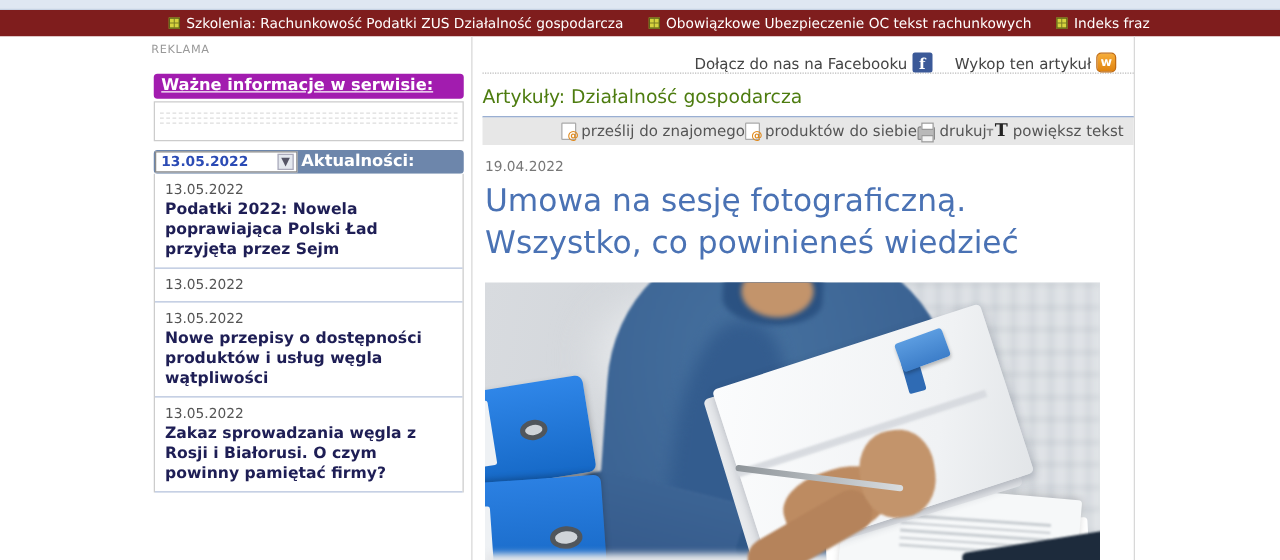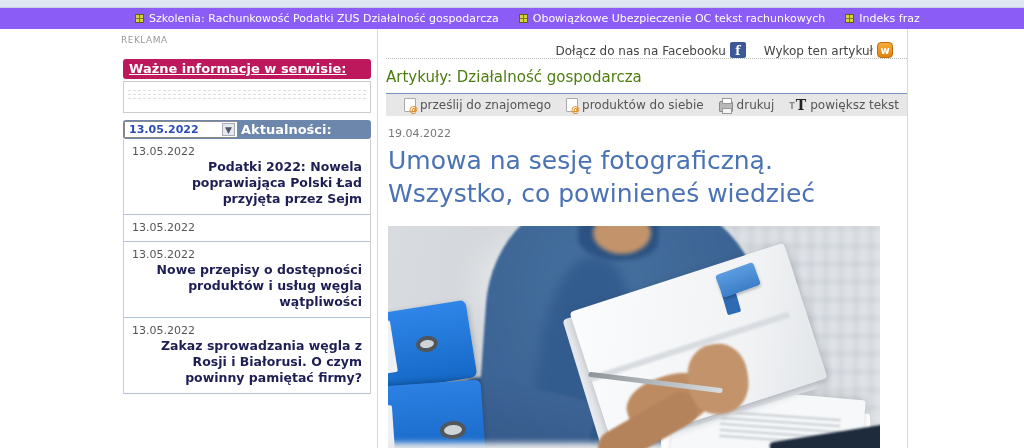--- a/index.html
+++ b/index.html
@@ -1,65 +1,65 @@
 <!DOCTYPE html>
 <html lang="pl"><head>
 <meta charset="utf-8">
 <style>
   * { margin:0; padding:0; box-sizing:border-box; }
   body { font-family:"DejaVu Sans","Liberation Sans",sans-serif; background:#fff; }
   .screen { position:relative; width:1024px; height:448px; overflow:hidden; background:#fff; }
 
   
   .top-strip { height:8px; background:#dfe7f2; border-bottom:1px solid #c7d3e4; }
-  .navbar { height:21px; background:#8b5cf6; display:flex; align-items:center; gap:20px; padding-left:135px; }
+  .navbar { height:21px; background:#7f1d1d; display:flex; align-items:center; gap:20px; padding-left:135px; }
   .nav-item { display:flex; align-items:center; gap:5px; color:#fff; font-size:11px; cursor:pointer; white-space:nowrap; }
   .grid-ico { width:9px; height:9px; background:#d6d33e; border:1px solid #5e6118; flex:0 0 auto;
     background-image:linear-gradient(#7a7d22 1px, transparent 1px),linear-gradient(90deg,#7a7d22 1px, transparent 1px);
     background-size:4px 4px; background-position:-1px -1px; }
 
   
   .page { display:flex; margin-left:115px; height:419px; }
   .sidebar { width:263px; border-right:1px solid #d8d8d8; padding:0 6px 0 4px; flex:0 0 auto; }
   .main { width:530px; border-right:1px solid #d8d8d8; padding-left:8px; flex:0 0 auto; }
 
   
   .search-row { display:flex; align-items:center; gap:6px; padding:9px 2px 9px 10px; border-bottom:1px solid #ddd; }
   .search-label { font-size:13px; font-weight:bold; color:#111; }
   .search-input { width:172px; height:19px; border:1px solid #bd8a4c; border-radius:2px; font-size:12px; padding:0 4px; color:#333; }
   .search-btn { width:21px; height:19px; border:1px solid #b5681f; border-radius:3px; color:#fff; font-size:12px; font-weight:bold;
     background:linear-gradient(#f2a644,#dd831f); display:flex; align-items:center; justify-content:center; cursor:pointer; }
   .reklama { font-size:9px; color:#999; letter-spacing:.5px; padding:6px 0 6px 2px; }
-  .side-header { margin:8px 0 0 4px; background:#be185d; color:#fff; font-size:13px; font-weight:bold;
+  .side-header { margin:8px 0 0 4px; background:#a21caf; color:#fff; font-size:13px; font-weight:bold;
     padding:2px 6px 3px; border-radius:3px; }
   .side-header .u { text-decoration:underline; }
   .info-box { margin:2px 0 0 4px; height:32px; background:#fff; border:1px solid #ccc; padding:5px 3px 0; }
   .info-box .dashline { border-top:1px dashed #ddd; margin:3px 1px; height:0; }
   .akt-row { margin:7px 0 0 4px; background:#6d86ab; border-radius:3px; display:flex; align-items:center; height:19px; }
   .date-select { width:114px; height:17px; margin-left:1px; background:#fff; border:1px solid #8a8a8a; display:flex;
     align-items:center; justify-content:space-between; padding:0 2px 0 4px; cursor:pointer; }
   .date-select .val { font-size:11px; font-weight:bold; color:#2b4bb5; }
   .date-select .chev { font-size:9px; color:#556; background:#e4e8ef; border:1px solid #aab; width:13px; height:13px;
     display:flex; align-items:center; justify-content:center; }
   .akt-label { color:#fff; font-size:13px; font-weight:bold; padding-left:3px; }
   .news-list { margin-left:4px; background:#fff; border-left:1px solid #ccc; border-right:1px solid #ccc; }
   .news-item { padding:6px 8px 7px; border-bottom:1px solid #b4c1dc; cursor:pointer; }
   .news-date { font-size:11px; color:#555; }
-  .news-title { font-size:12.5px; font-weight:bold; color:#1e1e55; line-height:1.28; margin-top:1px;text-align:right; }
+  .news-title { font-size:12.5px; font-weight:bold; color:#1e1e55; line-height:1.28; margin-top:1px; }
 
   
   .social-row { height:30px; display:flex; align-items:flex-end; justify-content:flex-end; gap:4px; padding-right:14px;
     border-bottom:1px dotted #bbb; font-size:12px; color:#444; }
   .fb-ico { width:16px; height:16px; background:#3b5998; border-radius:2px; color:#fff; font-weight:bold; font-size:12px;
     display:flex; align-items:flex-end; justify-content:center; line-height:1.1; cursor:pointer; font-family:"DejaVu Serif",serif; }
   .wk-ico { width:16px; height:16px; background:linear-gradient(#f6ad3a,#e0830f); border:1px solid #c06a10; border-radius:4px;
     color:#fff; font-weight:bold; font-size:10px; display:flex; align-items:center; justify-content:center; cursor:pointer; }
   .social-gap { width:10px; }
   .breadcrumb { font-size:15px; color:#4d7c0f; padding:9px 0 7px 0; border-bottom:1px solid #7a95c4; cursor:pointer; }
-  .toolbar { background:#e7e7e7; height:22px; display:flex; align-items:center; justify-content:flex-end; gap:15px; padding-right:8px; }
+  .toolbar { background:#e7e7e7; height:22px; display:flex; align-items:center; justify-content:flex-end; padding-right:8px; }
   .tool-item { display:flex; align-items:center; gap:4px; font-size:12px; color:#555; cursor:pointer; white-space:nowrap; }
   .ico-mail { width:12px; height:14px; background:#fff; border:1px solid #aaa; border-radius:1px; position:relative; }
   .ico-mail::after { content:"@"; position:absolute; right:-3px; bottom:-3px; font-size:9px; font-weight:bold; color:#e08a1d; }
   .ico-print { width:14px; height:11px; position:relative; background:#b9b9b9; border:1px solid #8a8a8a; border-radius:2px 2px 1px 1px; margin-top:3px; }
   .ico-print::before { content:""; position:absolute; left:2px; top:-4px; width:8px; height:4px; background:#fff; border:1px solid #999; }
   .ico-print::after { content:""; position:absolute; left:2px; bottom:-3px; width:8px; height:4px; background:#f4f4f4; border:1px solid #999; }
   .ico-text { display:flex; align-items:flex-end; gap:1px; }
   .ico-text .t-small { font-size:8px; color:#888; font-weight:bold; }
   .ico-text .t-big { font-size:14px; color:#222; font-weight:bold; font-family:"DejaVu Serif",serif; line-height:.9; }
   .article-date { font-size:11px; color:#777; margin:11px 0 5px 2px; }

